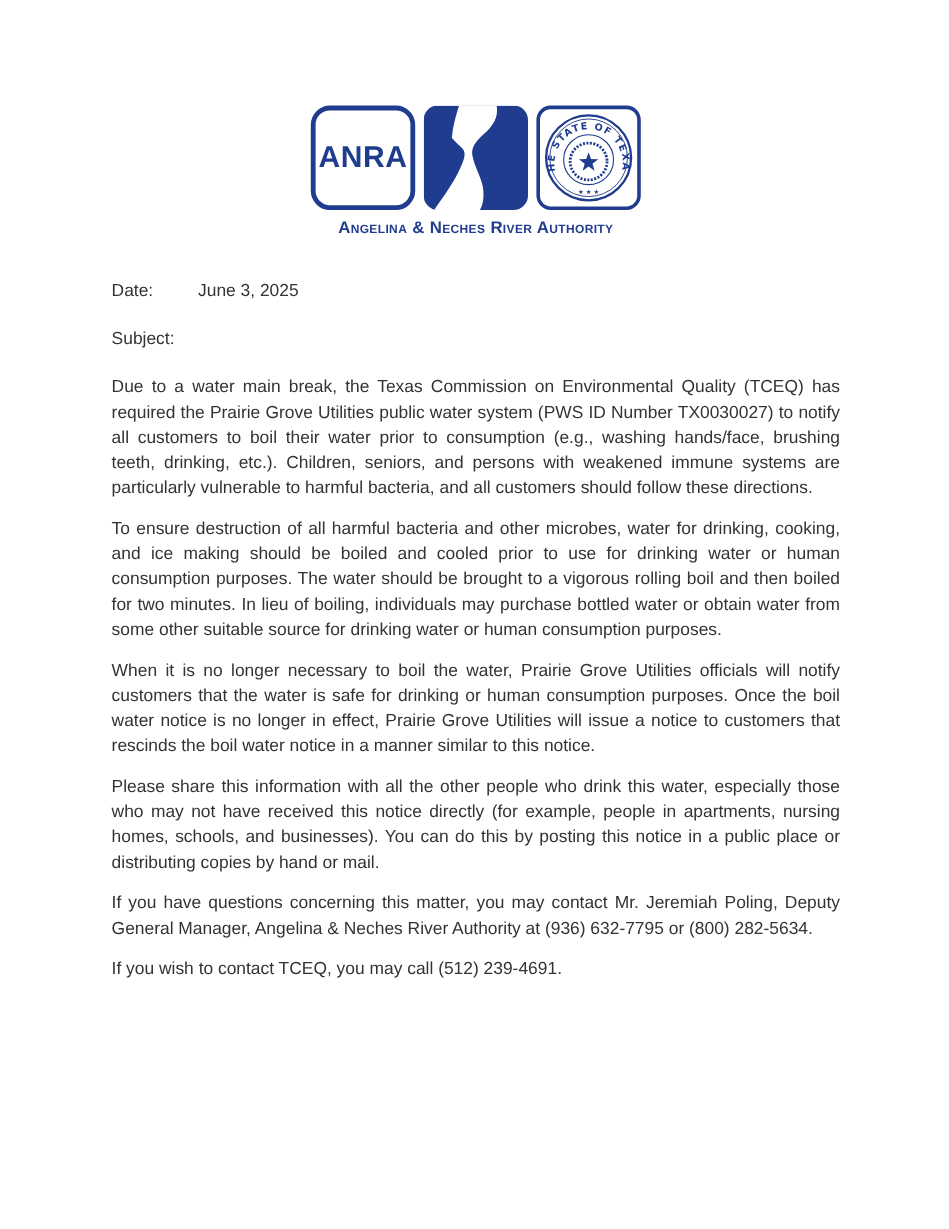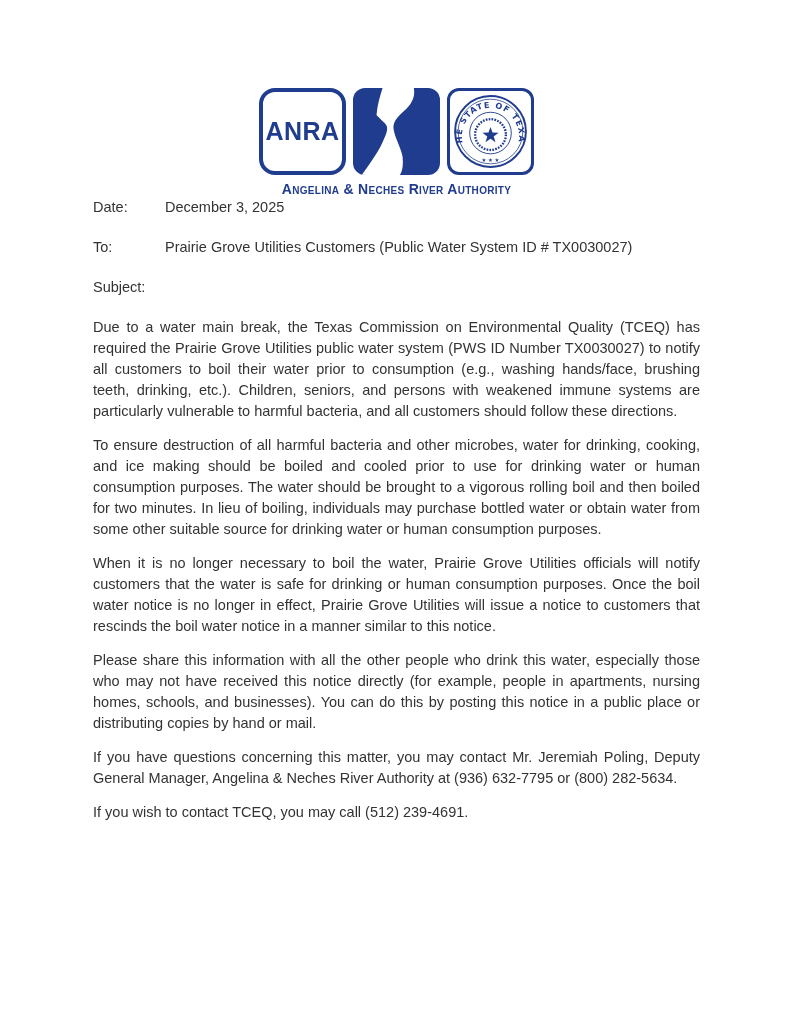--- a/index.html
+++ b/index.html
@@ -64,20 +64,21 @@
   .org-name {
     margin-top: 6px;
     color: #203c8e;
     font-weight: bold;
     font-variant: small-caps;
     font-size: 14px;
     letter-spacing: 0.3px;
   }
   
   .meta {
+    margin-top: 36px;
     font-size: 14.5px;
   }
   .meta-row {
     display: flex;
     margin-bottom: 20px;
     line-height: 20px;
   }
   .meta-label {
     width: 72px;
     flex: 0 0 72px;
@@ -142,25 +143,21 @@
         </svg>
       </div>
 
     </div>
     <div class="org-name">Angelina &amp; Neches River Authority</div>
   </div>
 
   <div class="meta">
     <div class="meta-row">
       <span class="meta-label">Date:</span>
-      <span class="meta-value">December 3, 2025</span>
-    </div>
-    <div class="meta-row">
-      <span class="meta-label">To:</span>
-      <span class="meta-value">Prairie Grove Utilities Customers (Public Water System ID # TX0030027)</span>
+      <span class="meta-value">June 3, 2025</span>
     </div>
     <div class="meta-row">
       <span class="meta-label">Subject:</span>
     </div>
   </div>
 
   <div class="letter-body">
     <p class="para">Due to a water main break, the Texas Commission on Environmental Quality (TCEQ) has required the Prairie Grove Utilities public water system (PWS ID Number TX0030027) to notify all customers to boil their water prior to consumption (e.g., washing hands/face, brushing teeth, drinking, etc.). Children, seniors, and persons with weakened immune systems are particularly vulnerable to harmful bacteria, and all customers should follow these directions.</p>
     <p class="para">To ensure destruction of all harmful bacteria and other microbes, water for drinking, cooking, and ice making should be boiled and cooled prior to use for drinking water or human consumption purposes. The water should be brought to a vigorous rolling boil and then boiled for two minutes. In lieu of boiling, individuals may purchase bottled water or obtain water from some other suitable source for drinking water or human consumption purposes.</p>
     <p class="para">When it is no longer necessary to boil the water, Prairie Grove Utilities officials will notify customers that the water is safe for drinking or human consumption purposes. Once the boil water notice is no longer in effect, Prairie Grove Utilities will issue a notice to customers that rescinds the boil water notice in a manner similar to this notice.</p>

